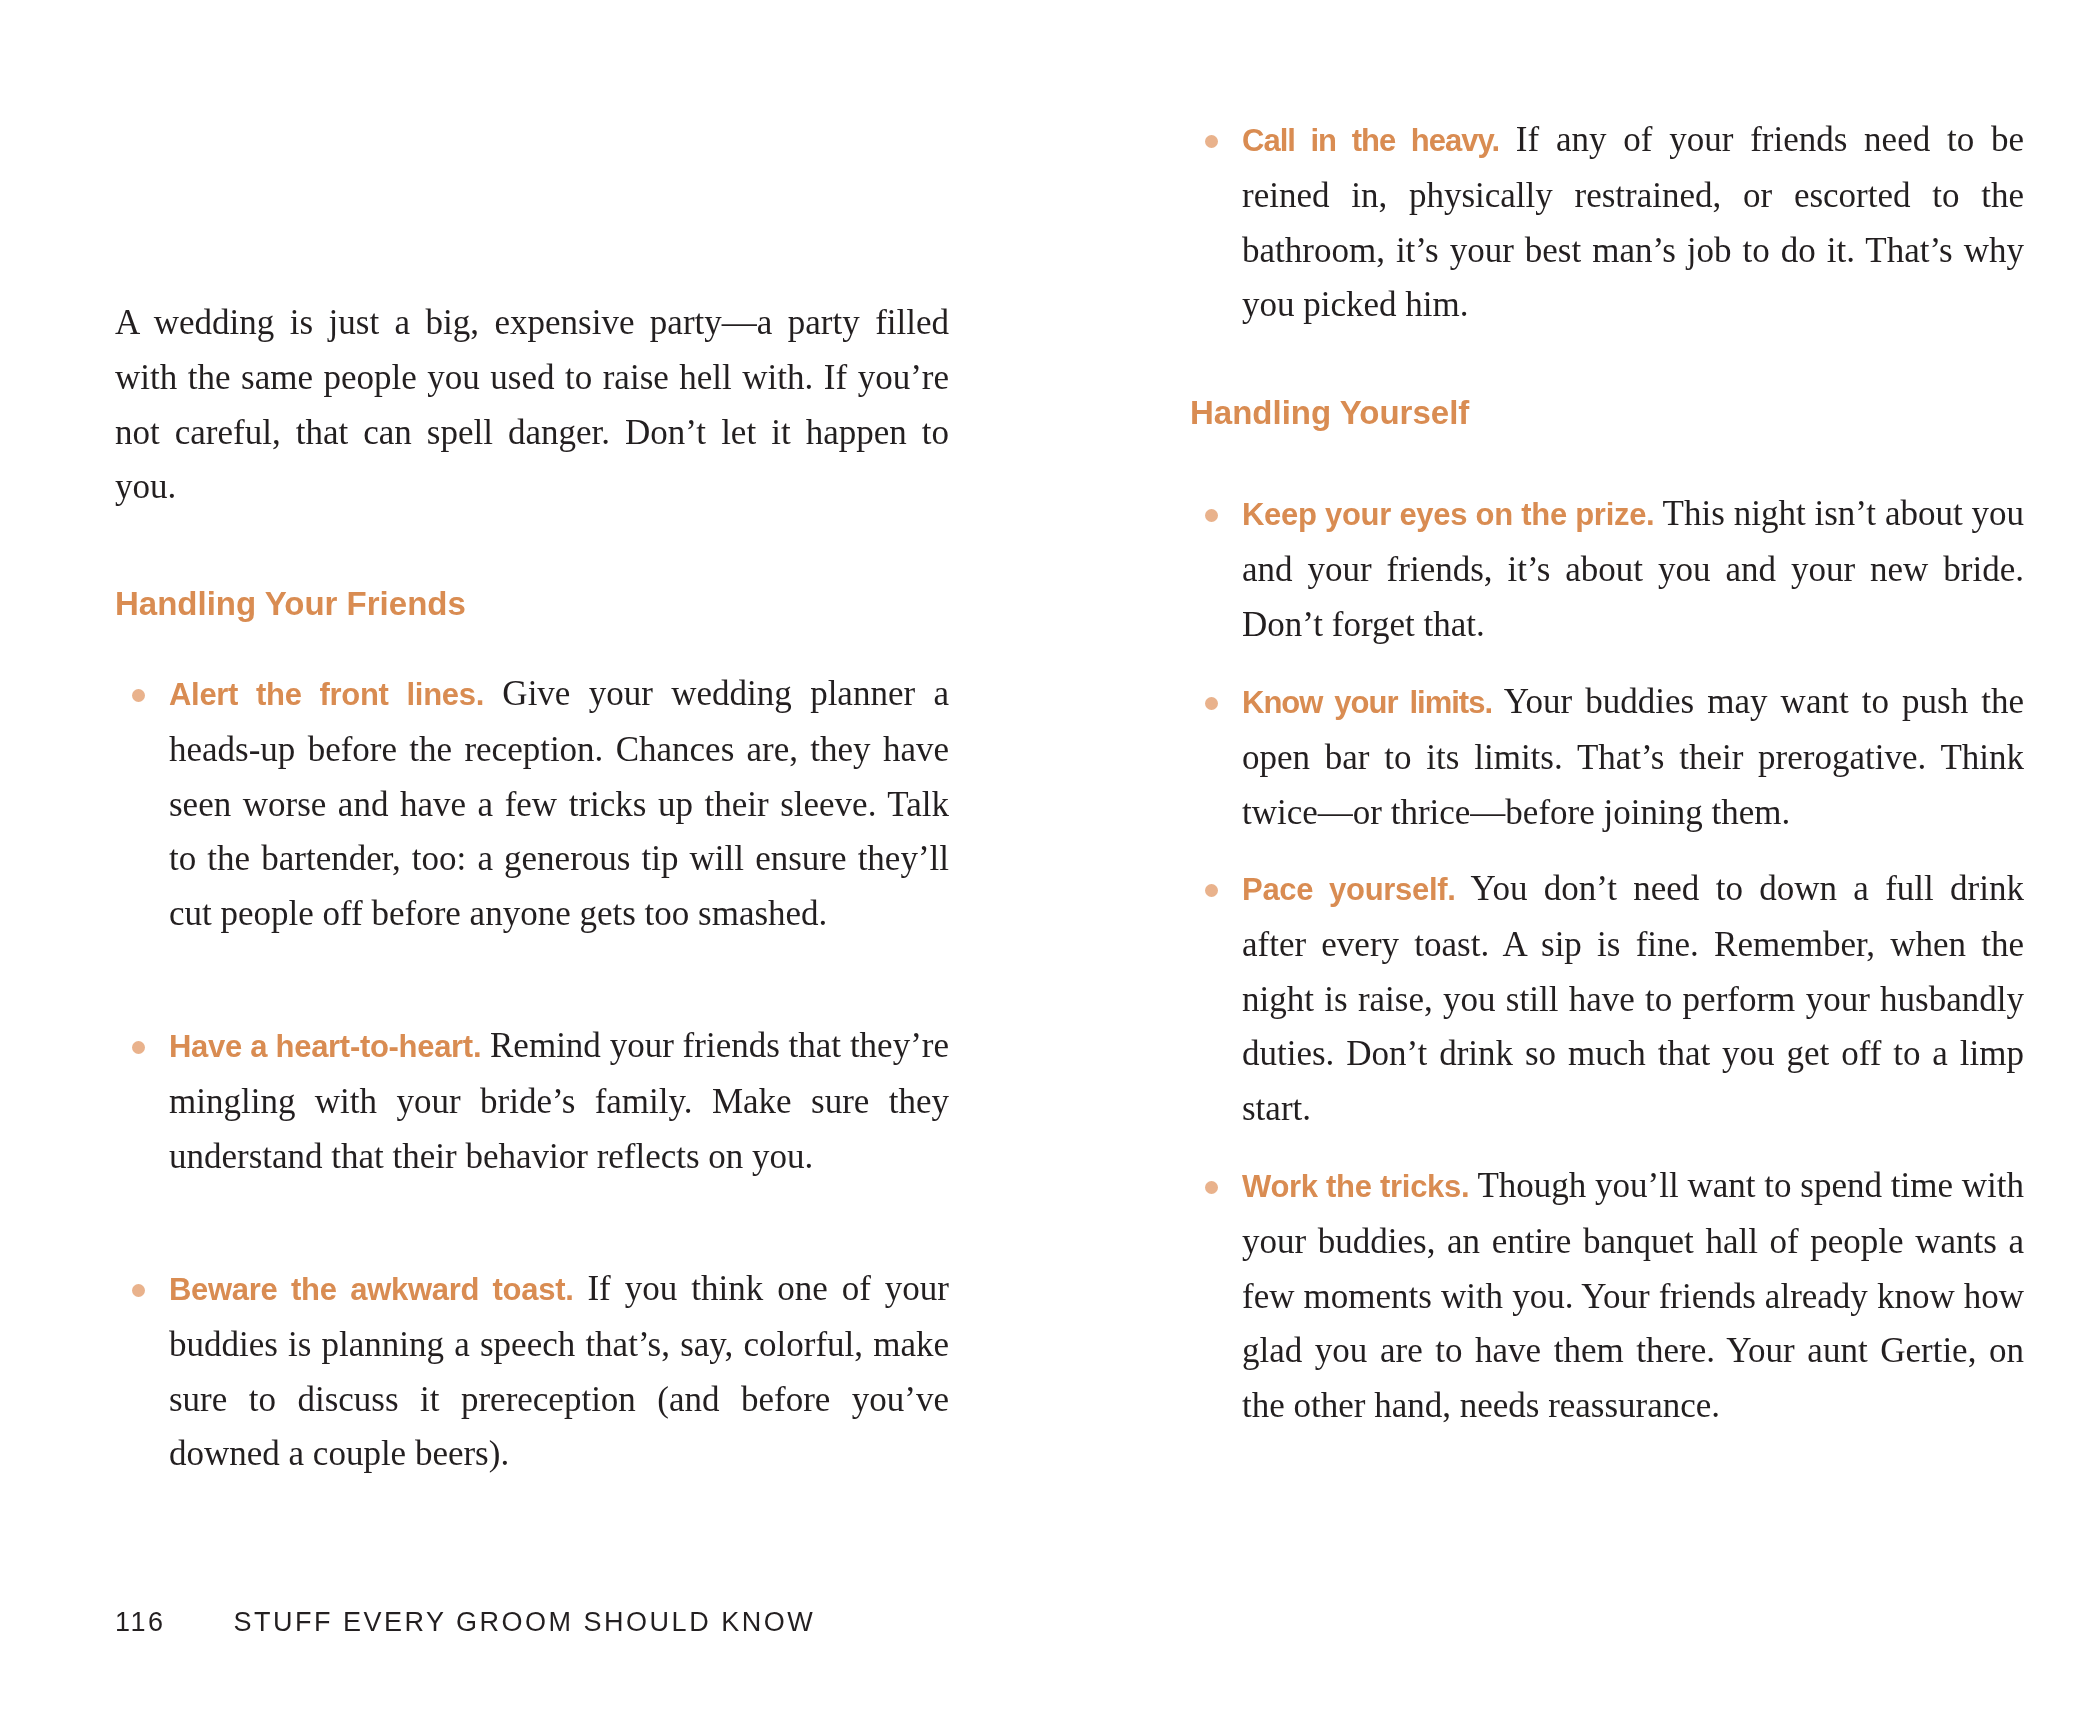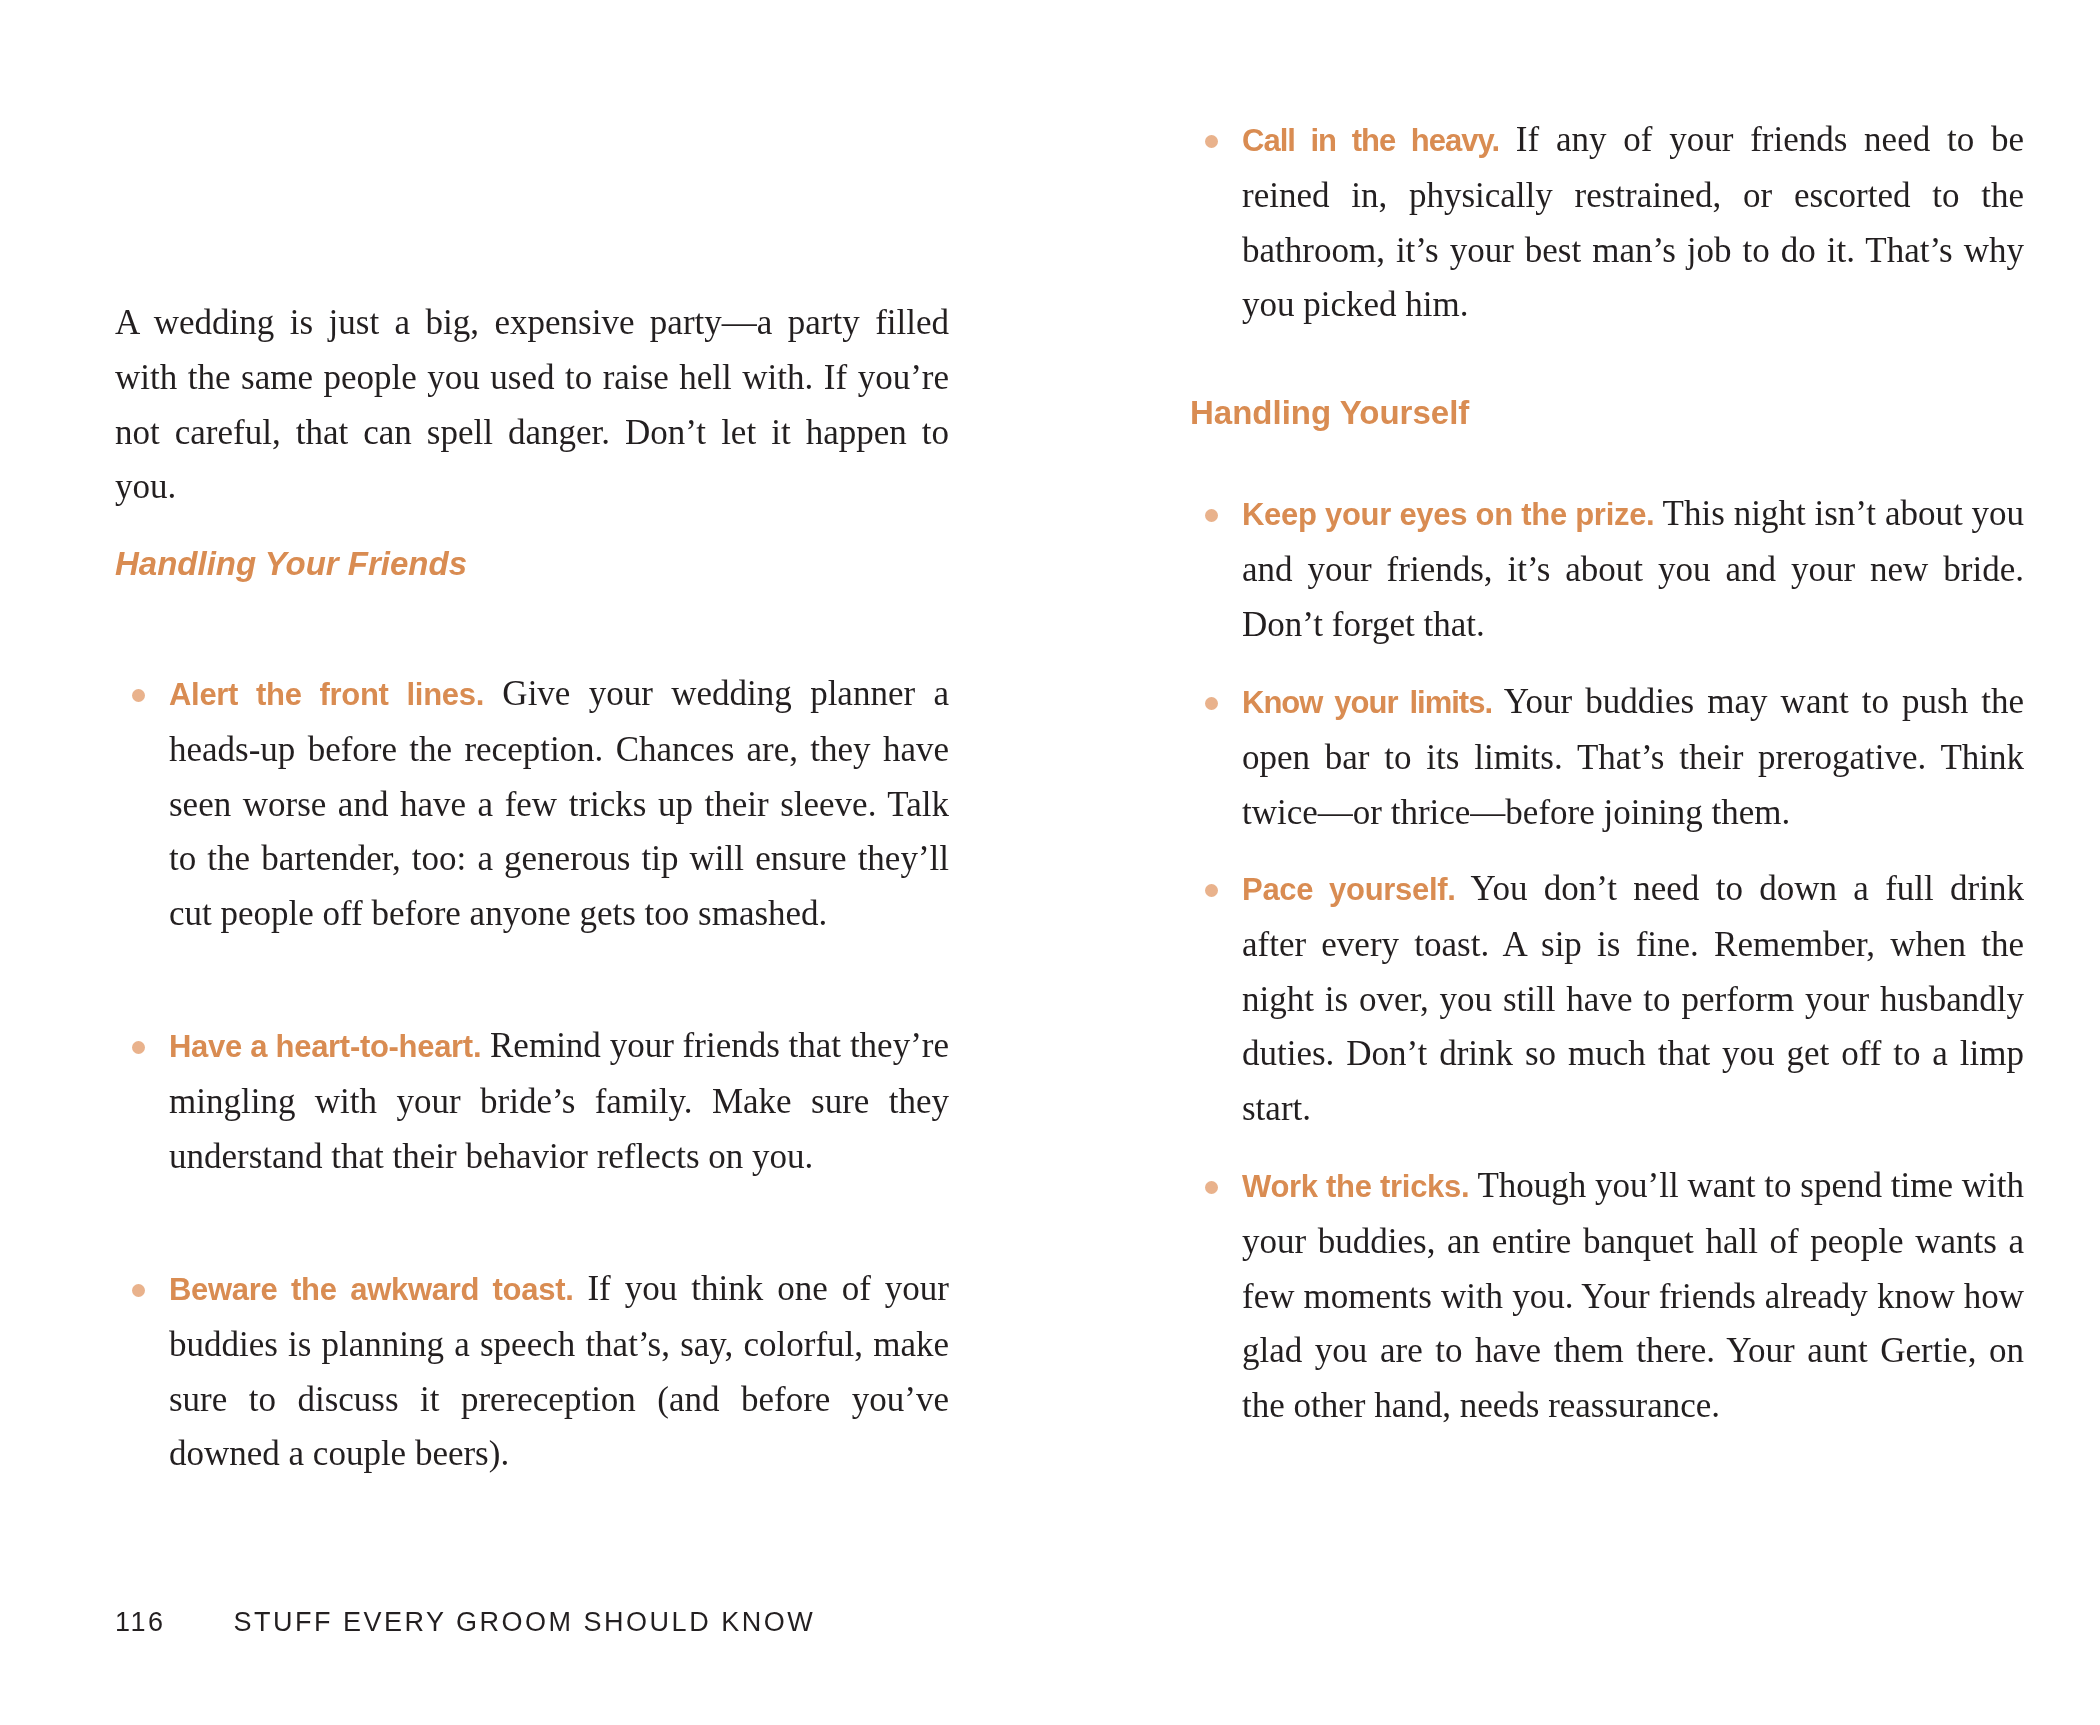--- a/index.html
+++ b/index.html
@@ -21,21 +21,21 @@
   .footer { position:absolute; top:1605px; font-family:"Liberation Sans", sans-serif; font-size:27px;
             letter-spacing:2.5px; color:#231f20; line-height:34px; white-space:nowrap; }
 </style>
 </head>
 <body>
 
 <div class="page" style="left:0;width:1050px;">
 
   <p class="para" style="left:115px; top:296px; width:834px;">A wedding is just a big, expensive party—a party filled with the same people you used to raise hell with. If you’re not careful, that can spell danger. Don’t let it happen to you.</p>
 
-  <h2 class="subhead" style="left:115px; top:544px;font-style:italic;">Handling Your Friends</h2>
+  <h2 class="subhead" style="left:115px; top:584px;">Handling Your Friends</h2>
 
   <div class="item" style="left:130px; top:667px; width:819px;">
     <span class="dot" style="left:2px; top:22px;"></span>
     <p class="text" style="margin-left:39px;"><span class="lead">Alert the front lines.</span><span> Give your wedding planner a heads-up before the reception. Chances are, they have seen worse and have a few tricks up their sleeve. Talk to the bartender, too: a generous tip will ensure they’ll cut people off before anyone gets too smashed.</span></p>
   </div>
 
   <div class="item" style="left:130px; top:1019px; width:819px;">
     <span class="dot" style="left:2px; top:22px;"></span>
     <p class="text" style="margin-left:39px;"><span class="lead">Have a heart-to-heart.</span><span> Remind your friends that they’re mingling with your bride’s family. Make sure they understand that their behavior reflects on you.</span></p>
   </div>
@@ -64,21 +64,21 @@
     <p class="text" style="margin-left:39px;"><span class="lead" style="letter-spacing:-1px;">Know your limits.</span><span> Your buddies may want to push the open bar to its limits. That’s their prerogative. Think twice—or thrice—before joining them.</span></p>
   </div>
 
   <div class="item" style="left:141px; top:487px; width:821px;">
     <span class="dot" style="left:2px; top:22px;"></span>
     <p class="text" style="margin-left:39px;"><span class="lead">Keep your eyes on the prize.</span><span> This night isn’t about you and your friends, it’s about you and your new bride. Don’t forget that.</span></p>
   </div>
 
   <div class="item" style="left:141px; top:862px; width:821px;">
     <span class="dot" style="left:2px; top:22px;"></span>
-    <p class="text" style="margin-left:39px;"><span class="lead">Pace yourself.</span><span> You don’t need to down a full drink after every toast. A sip is fine. Remember, when the night is over, you still have to perform your husbandly duties. Don’t drink so much that you get off to a limp start.</span></p>
+    <p class="text" style="margin-left:39px;"><span class="lead">Pace yourself.</span><span> You don’t need to down a full drink after every toast. A sip is fine. Remember, when the night is raise, you still have to perform your husbandly duties. Don’t drink so much that you get off to a limp start.</span></p>
   </div>
 
   <div class="item" style="left:141px; top:1159px; width:821px;">
     <span class="dot" style="left:2px; top:22px;"></span>
     <p class="text" style="margin-left:39px;"><span class="lead">Work the tricks.</span><span> Though you’ll want to spend time with your buddies, an entire banquet hall of people wants a few moments with you. Your friends already know how glad you are to have them there. Your aunt Gertie, on the other hand, needs reassurance.</span></p>
   </div>
 
 </div>
 
 </body></html>

